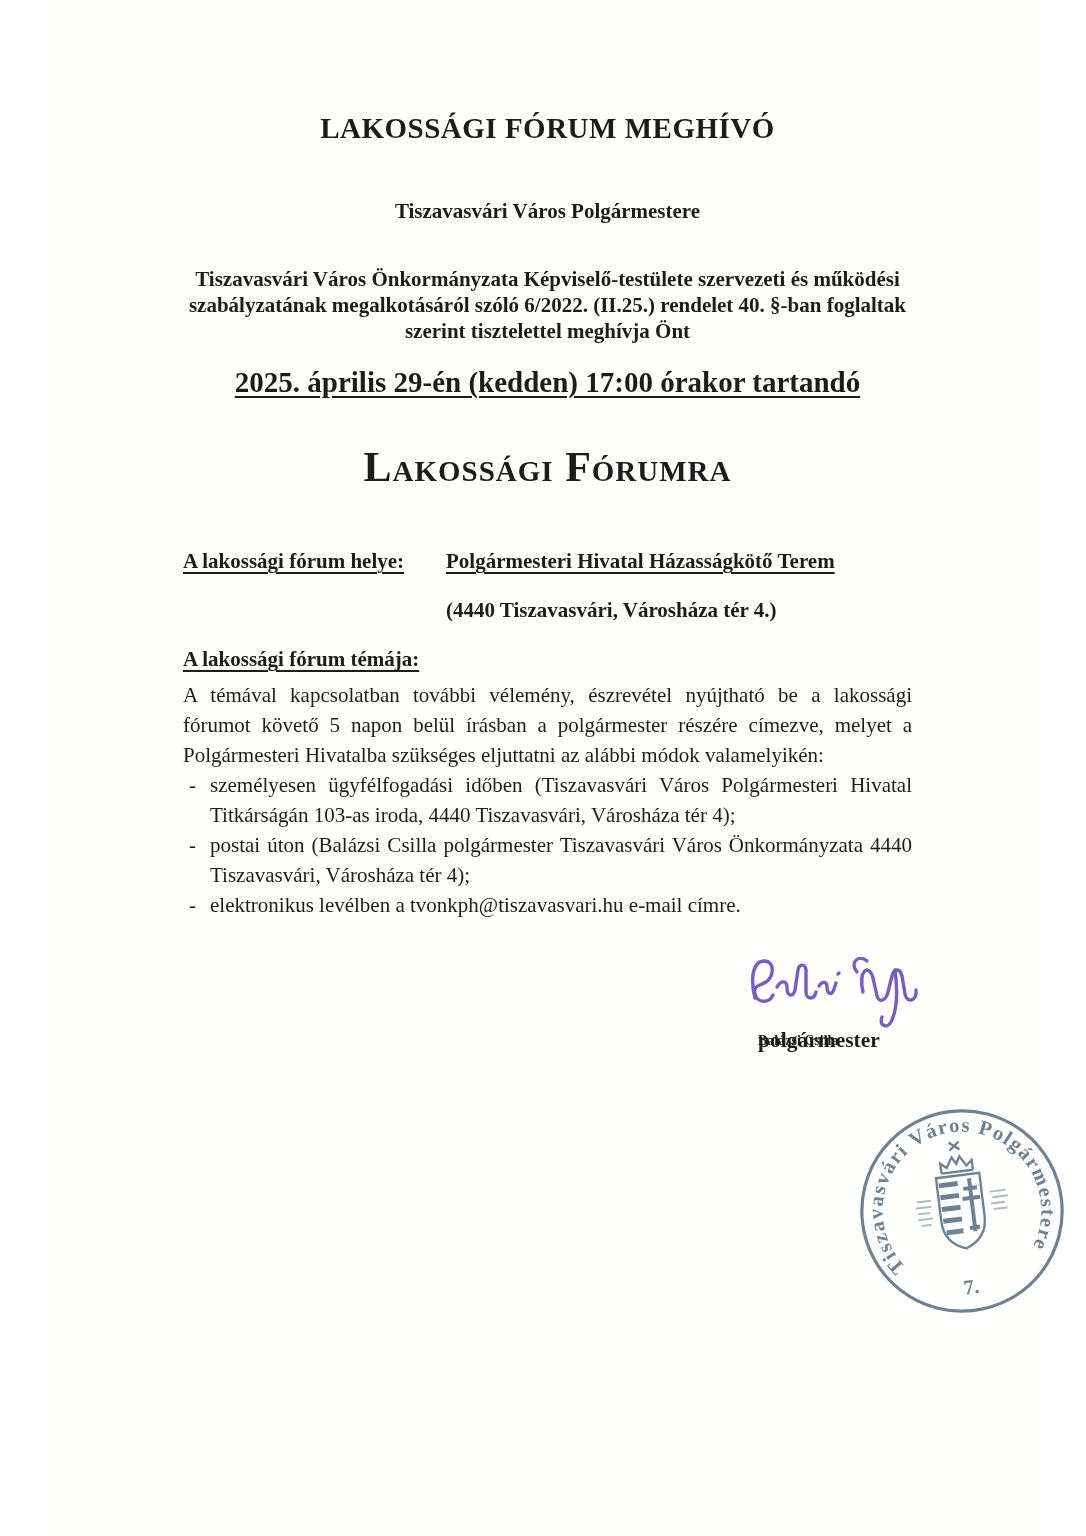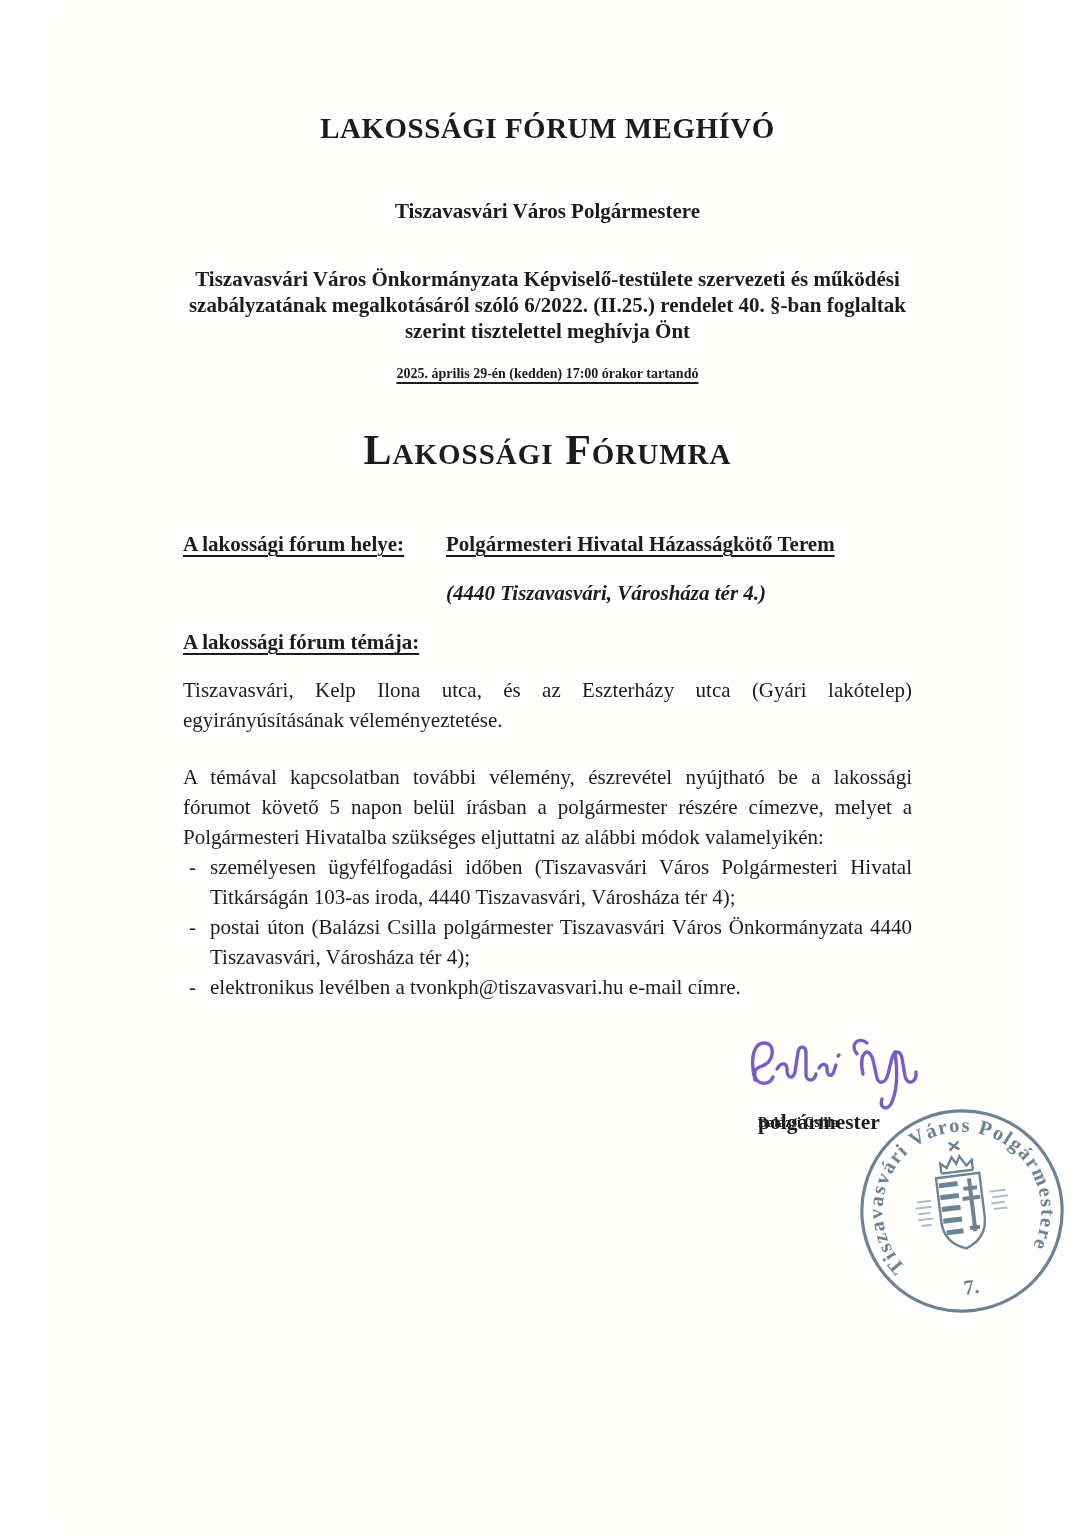--- a/index.html
+++ b/index.html
@@ -34,21 +34,21 @@
 
   .legal-intro {
     font-size: 21px;
     font-weight: bold;
     text-align: center;
     line-height: 26px;
     margin-bottom: 22px;
   }
 
   .event-datetime {
-    font-size: 14px;
+    font-size: 29px;
     font-weight: bold;
     text-align: center;
     margin-bottom: 44px;
   }
   .u {
     text-decoration: underline;
     text-decoration-thickness: 2px;
     text-underline-offset: 4px;
   }
 
@@ -63,26 +63,26 @@
   }
 
   .location-grid {
     display: grid;
     grid-template-columns: 263px 1fr;
     font-size: 21px;
     font-weight: bold;
     margin-bottom: 24px;
     row-gap: 24px;
   }
-  .location-grid .addr { grid-column: 2; font-style: italic; }
+  .location-grid .addr { grid-column: 2; }
 
   .topic-label {
     font-size: 21px;
     font-weight: bold;
-    margin-bottom: 20px;
+    margin-bottom: 8px;
   }
 
   p.body-text {
     font-size: 21px;
     line-height: 30px;
     text-align: justify;
   }
   .mb-par { margin-bottom: 27px; }
 
   ul.methods { list-style: none; }
@@ -159,21 +159,20 @@
   <div class="event-title">Lakossági Fórumra</div>
 
   <div class="location-grid">
     <span class="u">A lakossági fórum helye:</span>
     <span class="u">Polgármesteri Hivatal Házasságkötő Terem</span>
     <span class="addr">(4440 Tiszavasvári, Városháza tér 4.)</span>
   </div>
 
   <div class="topic-label"><span class="u">A lakossági fórum témája:</span></div>
 
-  <p class="body-text mb-par">Tiszavasvári, Kelp Ilona utca, és az Eszterházy utca (Gyári lakótelep) egyirányúsításának véleményeztetése.</p>
 
 
   <p class="body-text">A témával kapcsolatban további vélemény, észrevétel nyújtható be a lakossági fórumot követő 5 napon belül írásban a polgármester részére címezve, melyet a Polgármesteri Hivatalba szükséges eljuttatni az alábbi módok valamelyikén:</p>
 
   <ul class="methods">
     <li>
       <span class="dash">-</span>
       <span class="li-text">személyesen ügyfélfogadási időben (Tiszavasvári Város Polgármesteri Hivatal Titkárságán 103-as iroda, 4440 Tiszavasvári, Városháza tér 4);</span>
     </li>
     <li>

